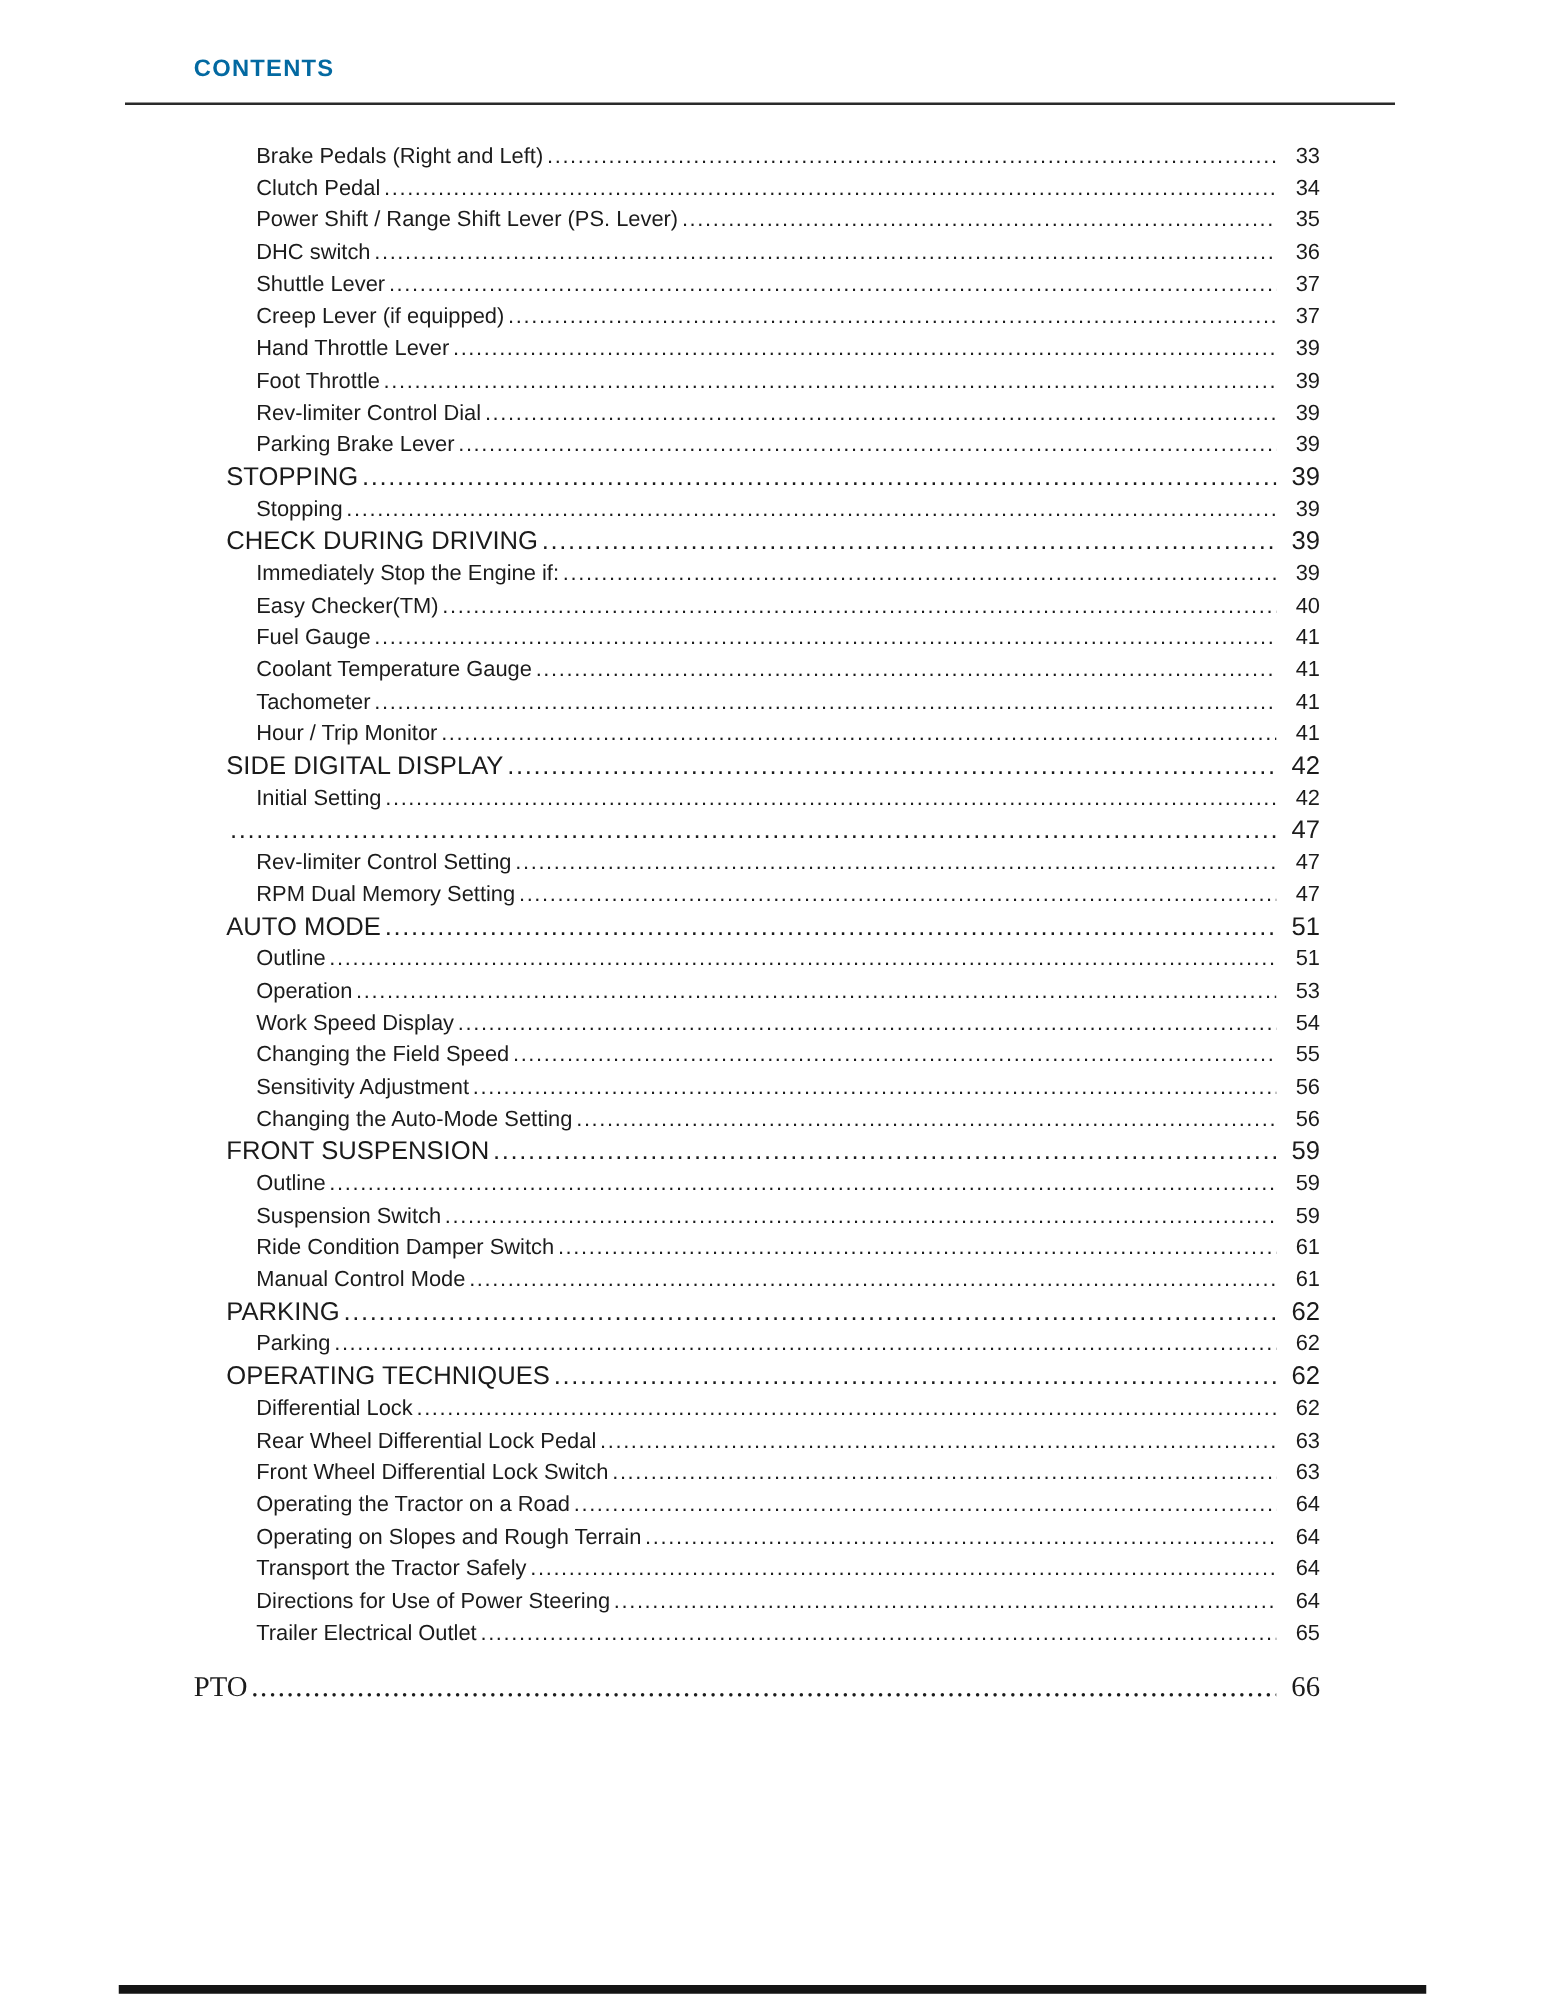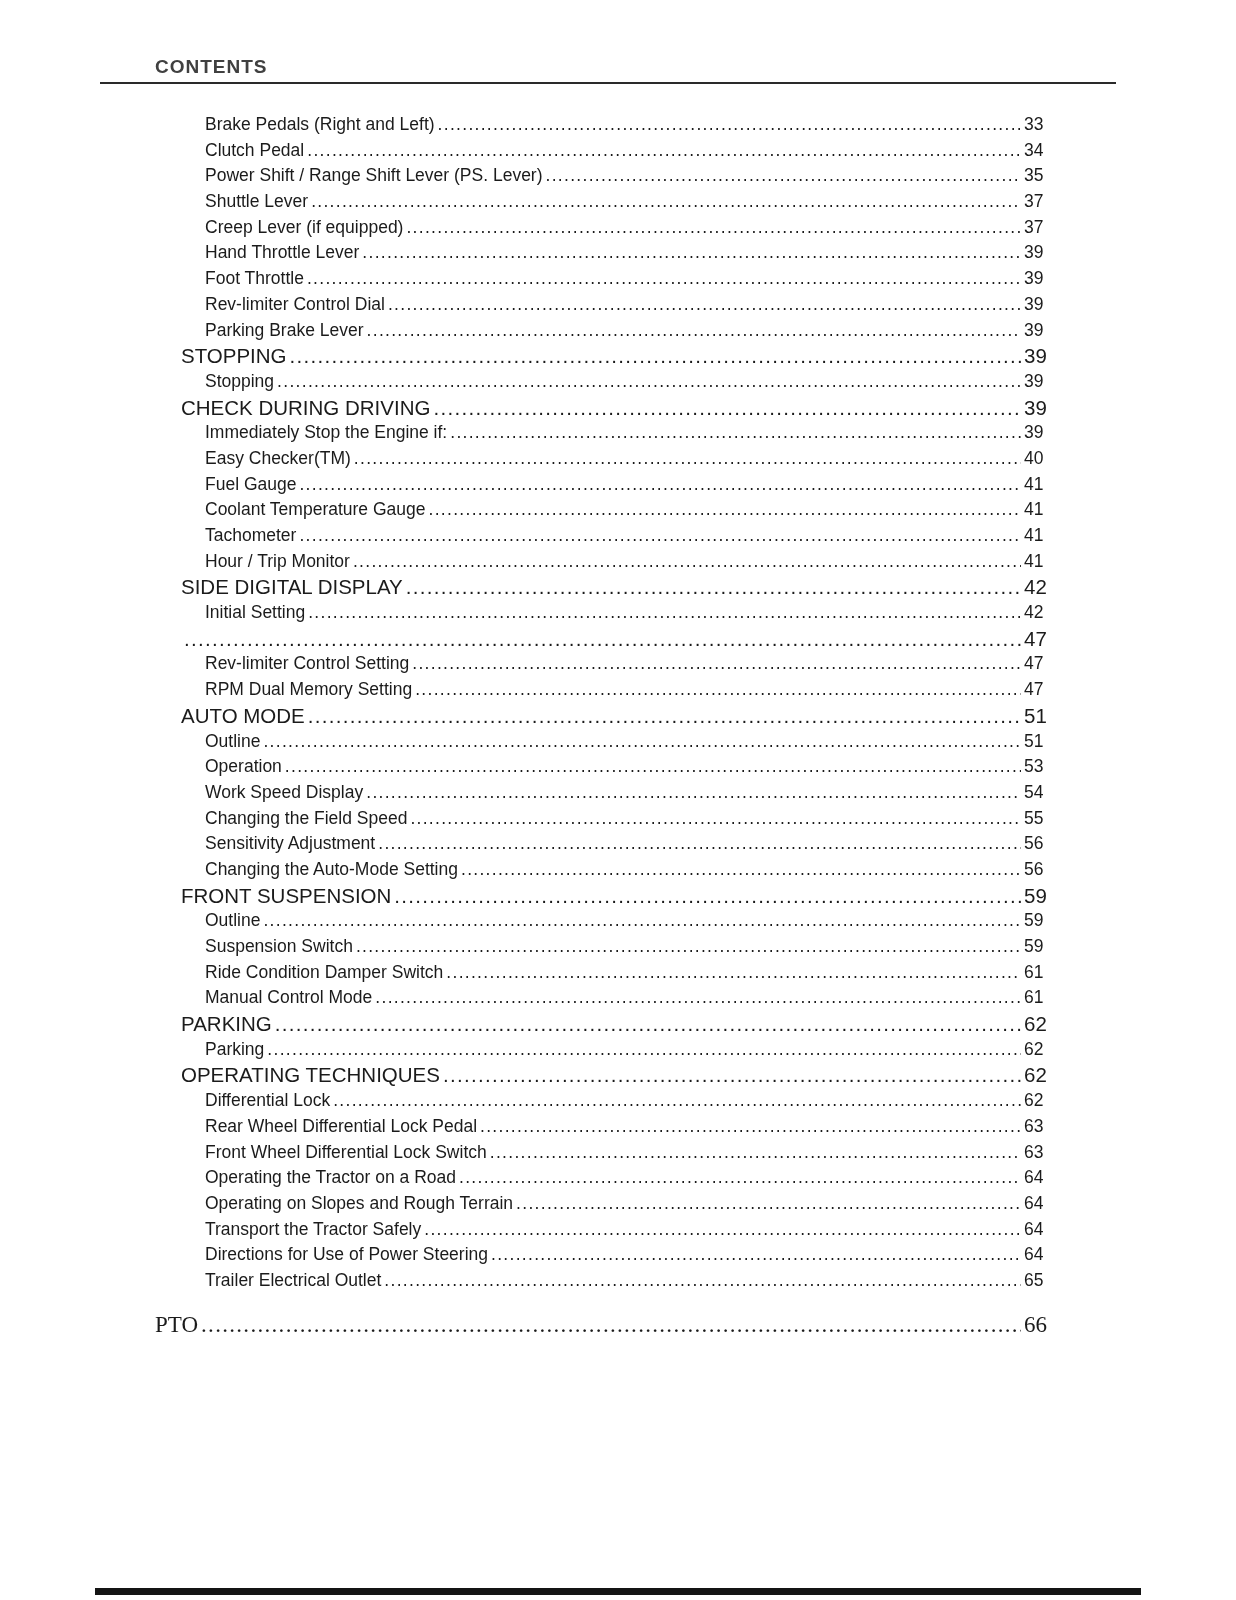--- a/index.html
+++ b/index.html
@@ -8,24 +8,24 @@
     width: 1236px;
     height: 1600px;
     background: #ffffff;
     font-family: "Liberation Sans", sans-serif;
     color: #1b1b1b;
     overflow: hidden;
   }
   .header-title {
     position: absolute;
     left: 155px;
-    top: 56px;
+    top: 45px;
     font-size: 19px;
     font-weight: bold;
-    color: #404040;
+    color: #0369a1;
     letter-spacing: 1px;
   }
   .header-rule {
     position: absolute;
     left: 100px;
     top: 82px;
     width: 1016px;
     height: 2px;
     background: #2a2a2a;
   }
@@ -59,21 +59,21 @@
     overflow: hidden;
     white-space: nowrap;
     margin: 0 3px 0 3px;
     letter-spacing: 1.3px;
   }
   .toc-dots::after {
     content: "...................................................................................................................................................................................................................";
   }
   .toc-page {
     white-space: nowrap;
-    text-align: left;
+    text-align: right;
     min-width: 32px;
   }
   .bottom-rule {
     position: absolute;
     left: 95px;
     top: 1588px;
     width: 1046px;
     height: 7px;
     background: #141414;
   }
@@ -97,20 +97,25 @@
     <span class="toc-label">Clutch Pedal</span>
     <span class="toc-dots"></span>
     <span class="toc-page">34</span>
   </div>
       <div class="toc-row lvl-2">
     <span class="toc-label">Power Shift / Range Shift Lever (PS. Lever)</span>
     <span class="toc-dots"></span>
     <span class="toc-page">35</span>
   </div>
       <div class="toc-row lvl-2">
+    <span class="toc-label">DHC switch</span>
+    <span class="toc-dots"></span>
+    <span class="toc-page">36</span>
+  </div>
+      <div class="toc-row lvl-2">
     <span class="toc-label">Shuttle Lever</span>
     <span class="toc-dots"></span>
     <span class="toc-page">37</span>
   </div>
       <div class="toc-row lvl-2">
     <span class="toc-label">Creep Lever (if equipped)</span>
     <span class="toc-dots"></span>
     <span class="toc-page">37</span>
   </div>
       <div class="toc-row lvl-2">

